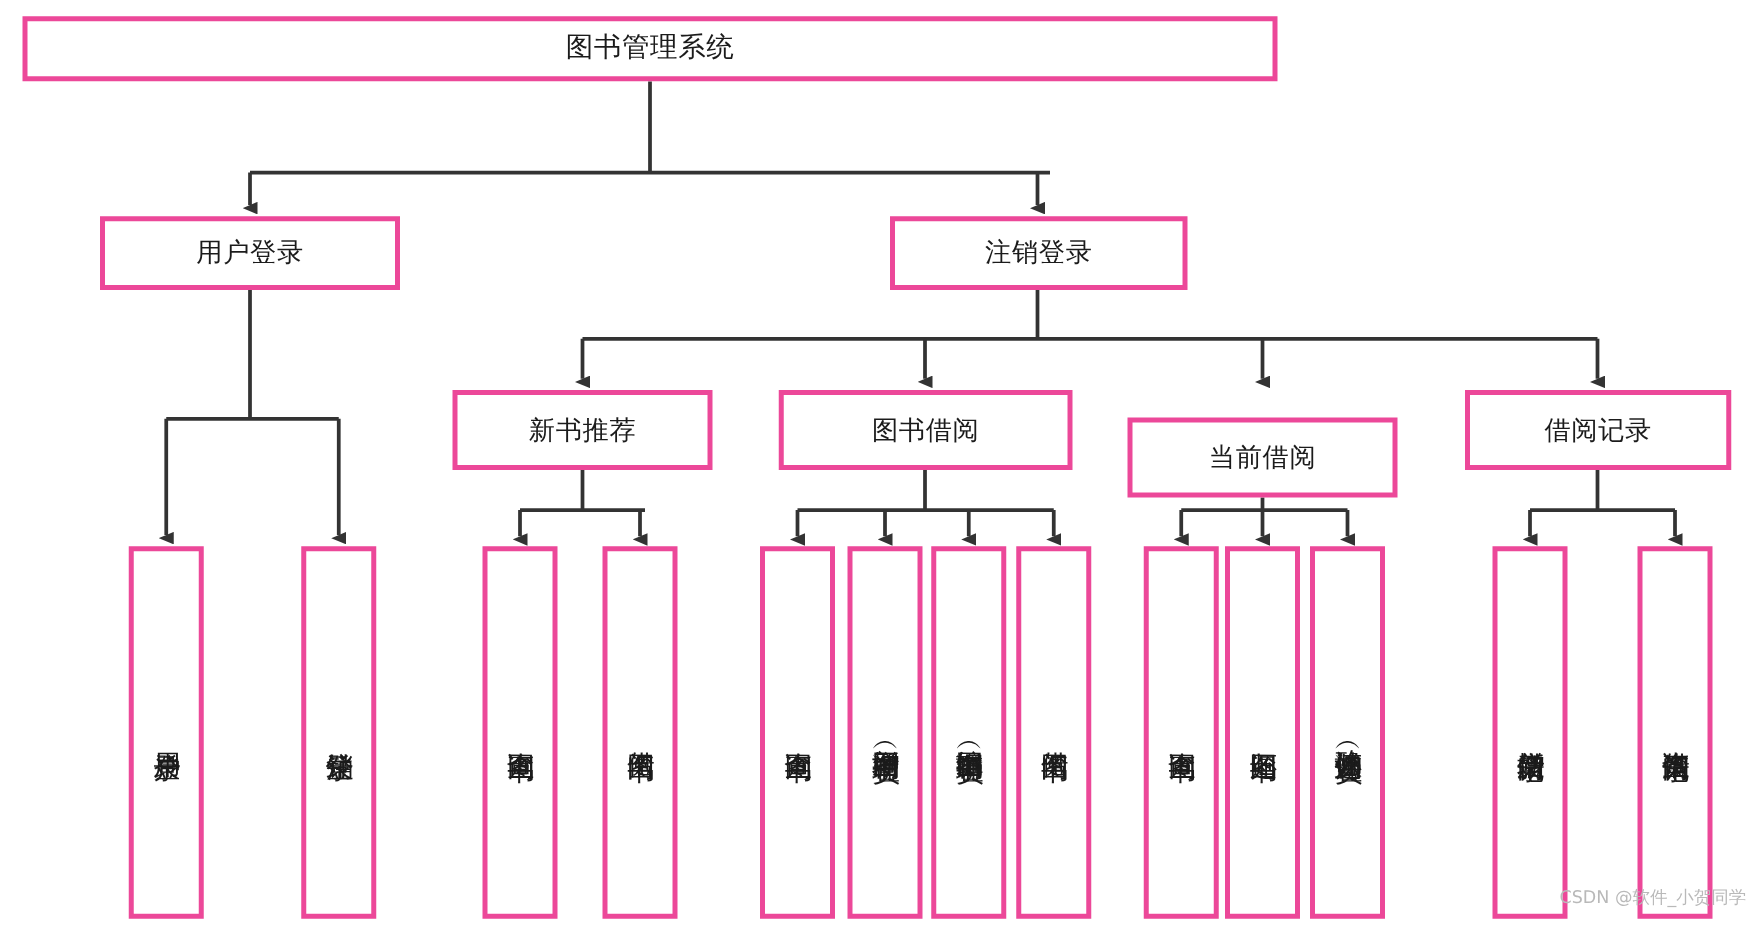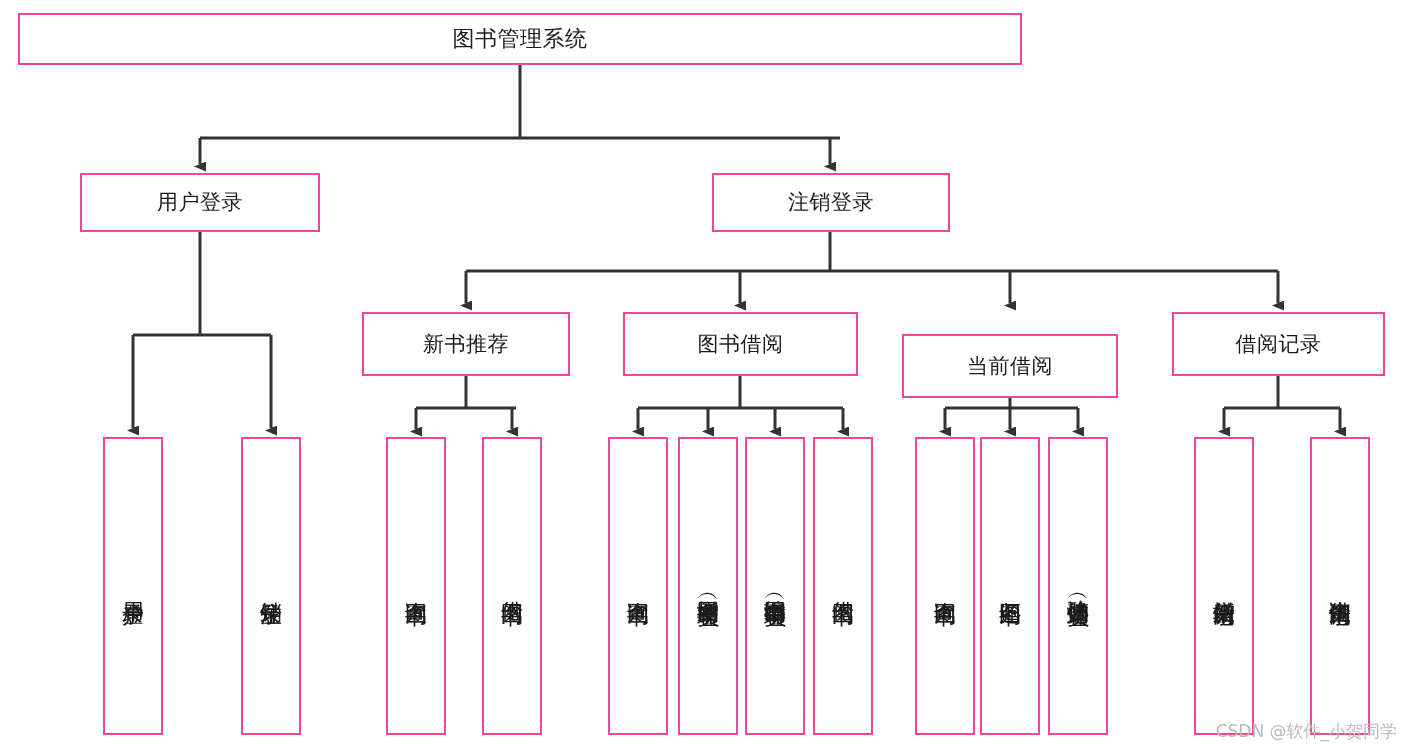--- a/index.html
+++ b/index.html
@@ -22,21 +22,21 @@
     position: absolute;
     left: 0;
     top: 0;
     width: 1405px;
     height: 747px;
   }
   .node {
     position: absolute;
     box-sizing: border-box;
     background: #ffffff;
-    border: 2px solid #ec4899;
+    border: 4px solid #ec4899;
     display: flex;
     align-items: center;
     justify-content: center;
     color: #1b1b1b;
   }
   .node .label {
     display: block;
     text-align: center;
     line-height: 1.18;
     letter-spacing: 0.5px;
@@ -57,22 +57,22 @@
     writing-mode: vertical-rl;
     text-orientation: upright;
     font-size: 22px;
     line-height: 1.08;
     letter-spacing: 1px;
     max-height: 286px;
   }
   .watermark {
     position: absolute;
     right: 8px;
-    bottom: 4px;
-    font-size: 17px;
+    bottom: 20px;
+    font-size: 14px;
     color: #b9b9b9;
     font-family: "DejaVu Sans", "Liberation Sans", sans-serif;
     white-space: nowrap;
     pointer-events: none;
   }
 </style>
 </head>
 <body>
 
 <div id="stage">

